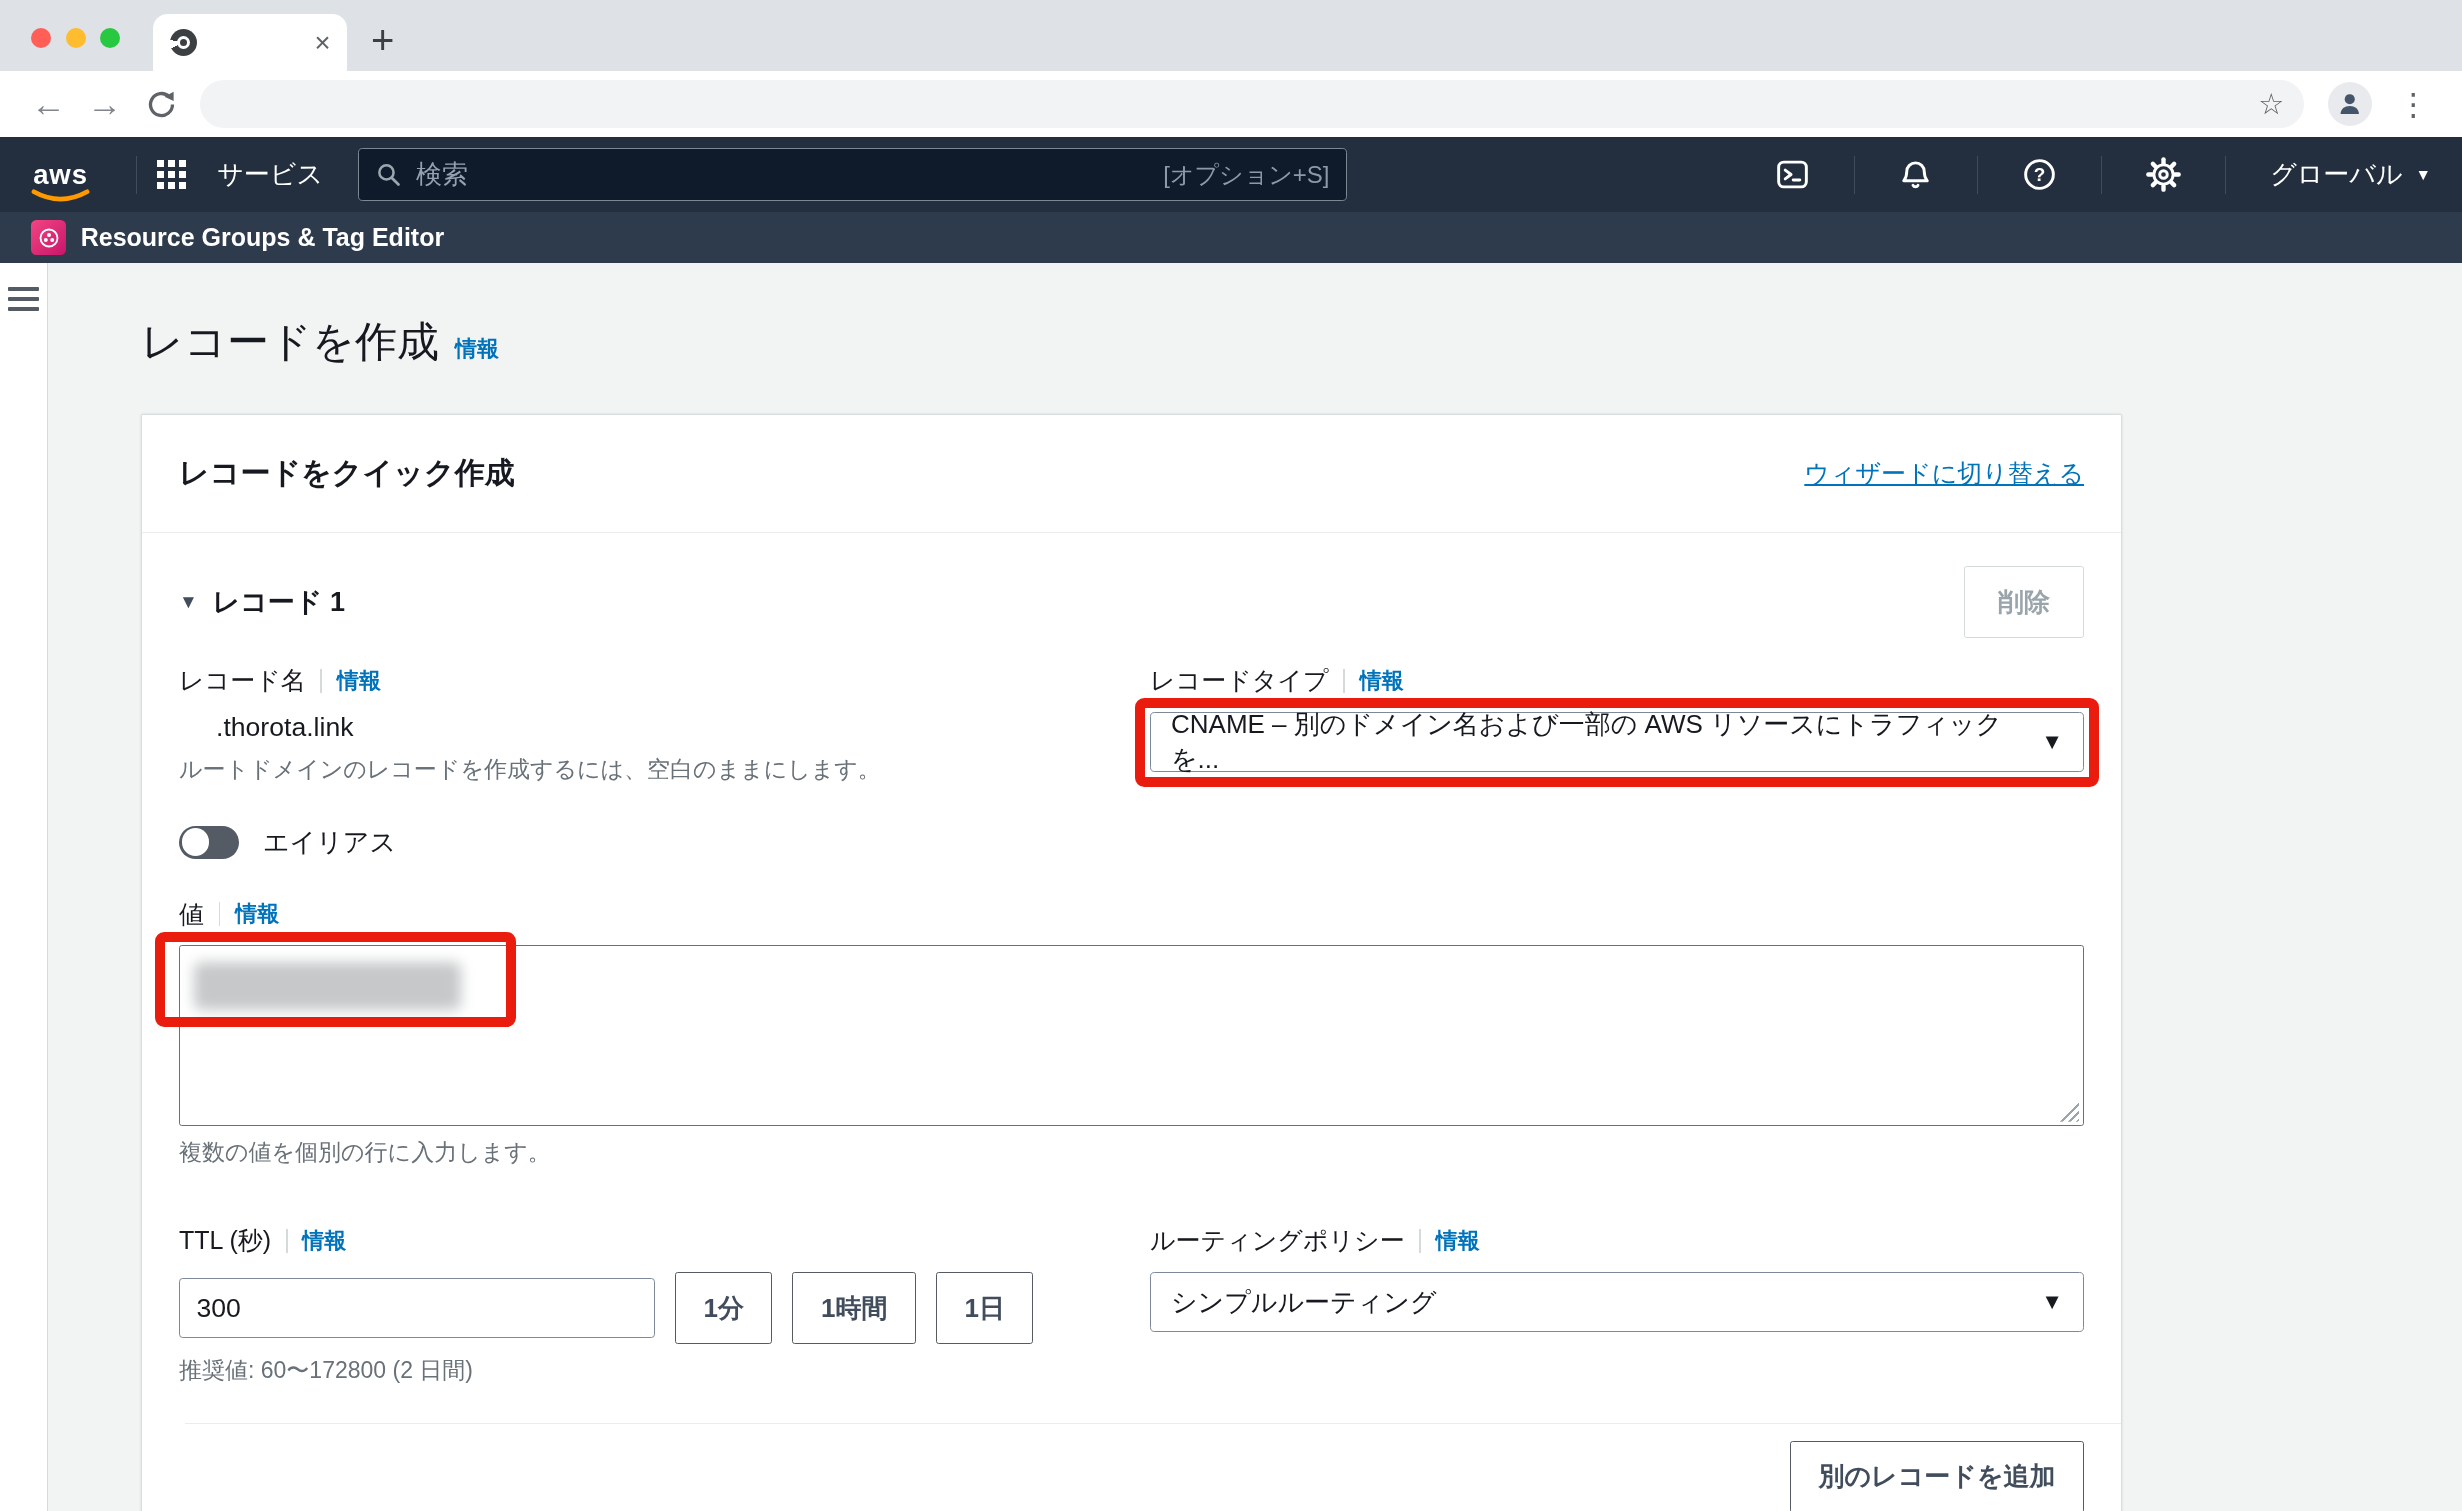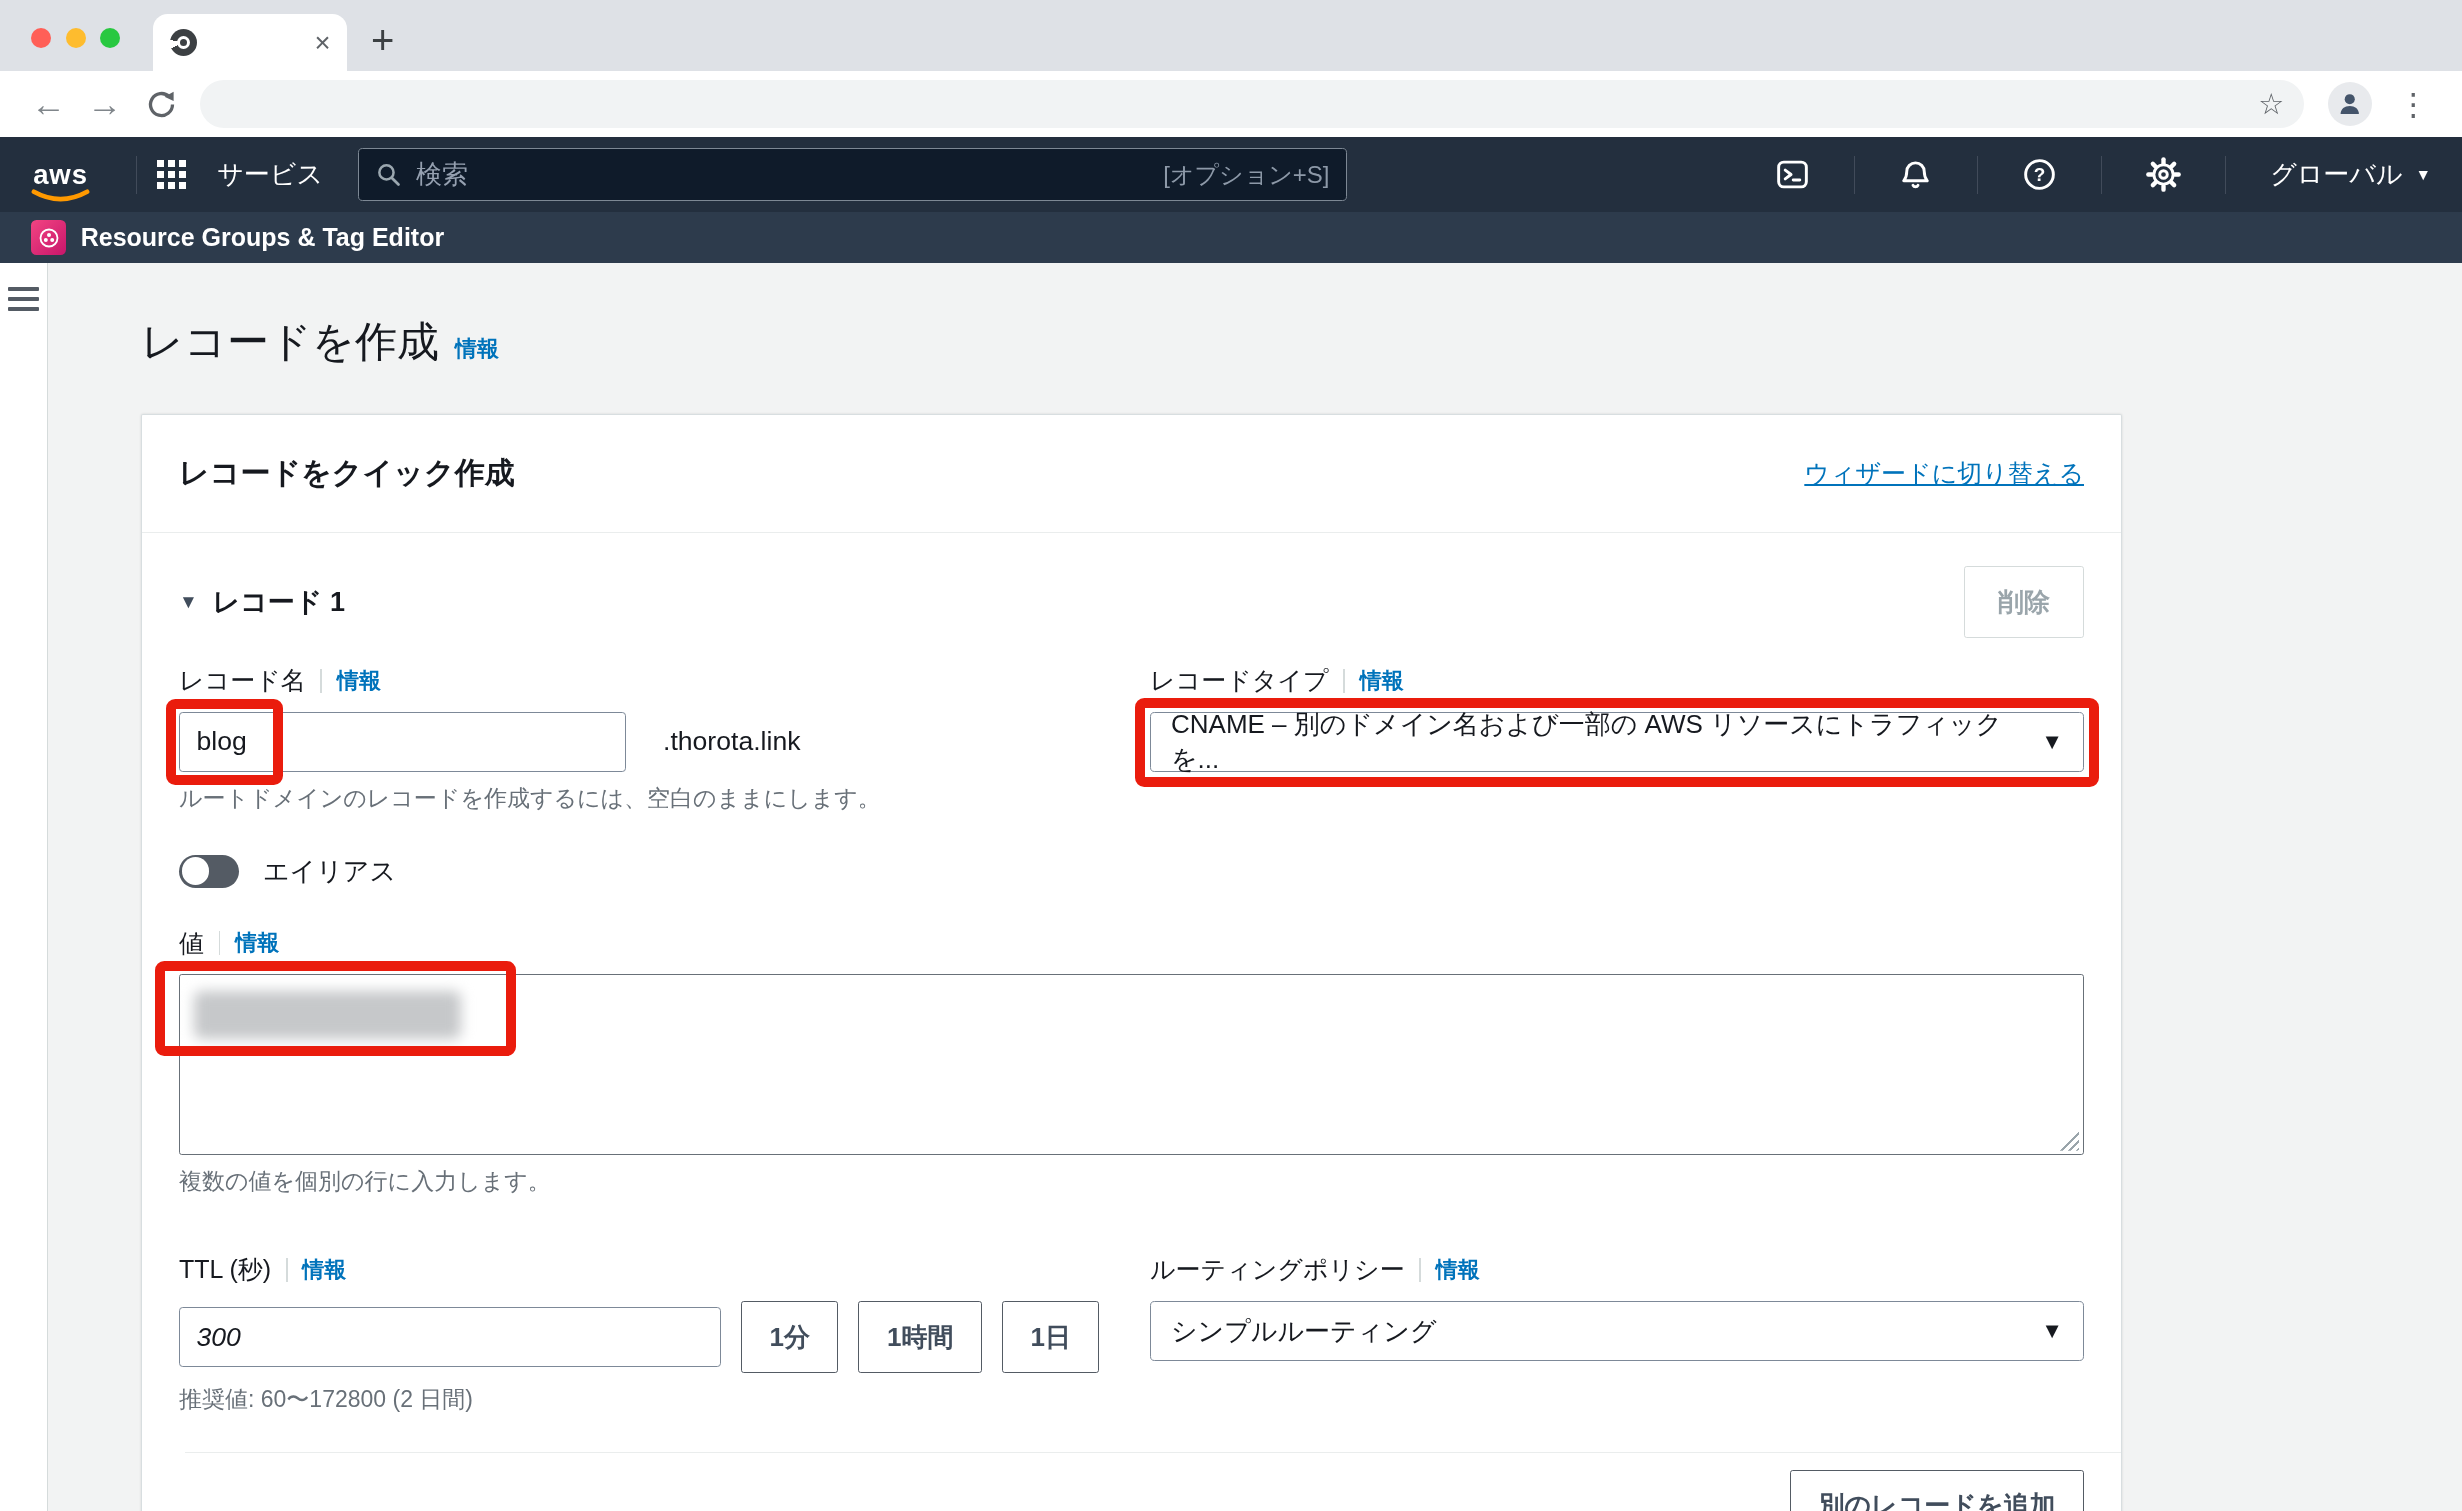--- a/index.html
+++ b/index.html
@@ -130,21 +130,21 @@
   .value-textarea { width: 100%; height: 181px; border: 1.8px solid #687078; border-radius: 2.7px;
                     resize: none; font-size: 26px; font-family: inherit; padding: 13px 16.5px; display: block; }
   .smudge { position: absolute; left: 14.7px; top: 16.5px; width: 267px; height: 48px;
             background: #c6c8ca; border-radius: 7.3px; filter: blur(6.4px); }
   .resize-handle { position: absolute; right: 4.6px; bottom: 4.6px; width: 20px; height: 20px;
                    background: repeating-linear-gradient(135deg, transparent 0 3.7px, #9aa5ab 3.7px 5.5px);
                    clip-path: polygon(100% 0, 100% 100%, 0 100%); }
 
   .ttl-row { margin-top: 56px; }
   .ttl-line { display: flex; align-items: center; gap: 20px; }
-  .ttl-input { width: 542px; font-style: italic; }
+  .ttl-input { width: 476px; }
   .ttl-btn { padding: 0 27.5px; }
 
   .card-footer { border-top: 0.9px solid #eaeded; padding: 16.5px 37px; display: flex; justify-content: flex-end; margin-left: 43px; }
 </style>
 </head>
 <body>
 
 <div class="tab-strip">
   <div class="traffic-lights">
     <div class="tl red"></div>
@@ -302,24 +302,20 @@
         </div>
 
         <div class="form-row">
           <div class="col">
             <div class="label-row">
               <span class="field-label">レコード名</span>
               <span class="label-sep"></span>
               <a class="info-link">情報</a>
             </div>
             <div class="name-line">
-              <div class="input-wrap">
-                <input class="text-input name-input" value="blog" style="">
-                <div class="annotation anno-blog"></div>
-              </div>
               <span class="suffix">.thorota.link</span>
             </div>
             <div class="helper">ルートドメインのレコードを作成するには、空白のままにします。</div>
           </div>
 
           <div class="col">
             <div class="label-row">
               <span class="field-label">レコードタイプ</span>
               <span class="label-sep"></span>
               <a class="info-link">情報</a>

